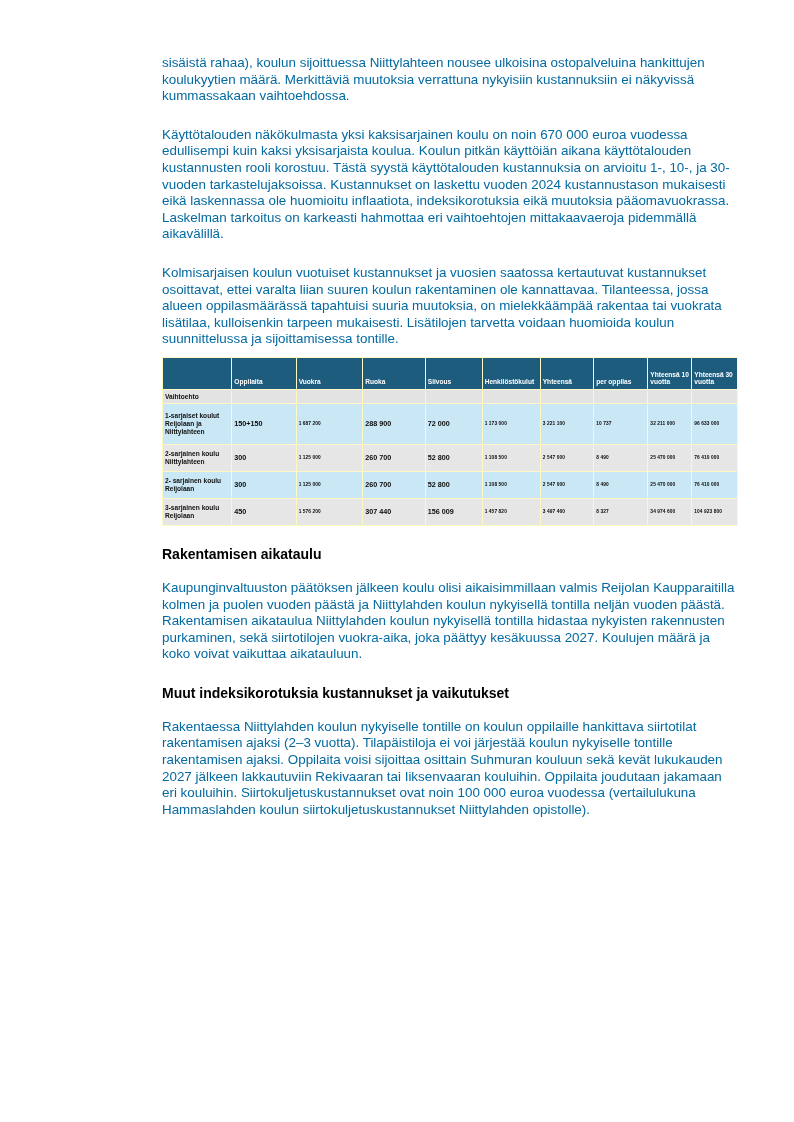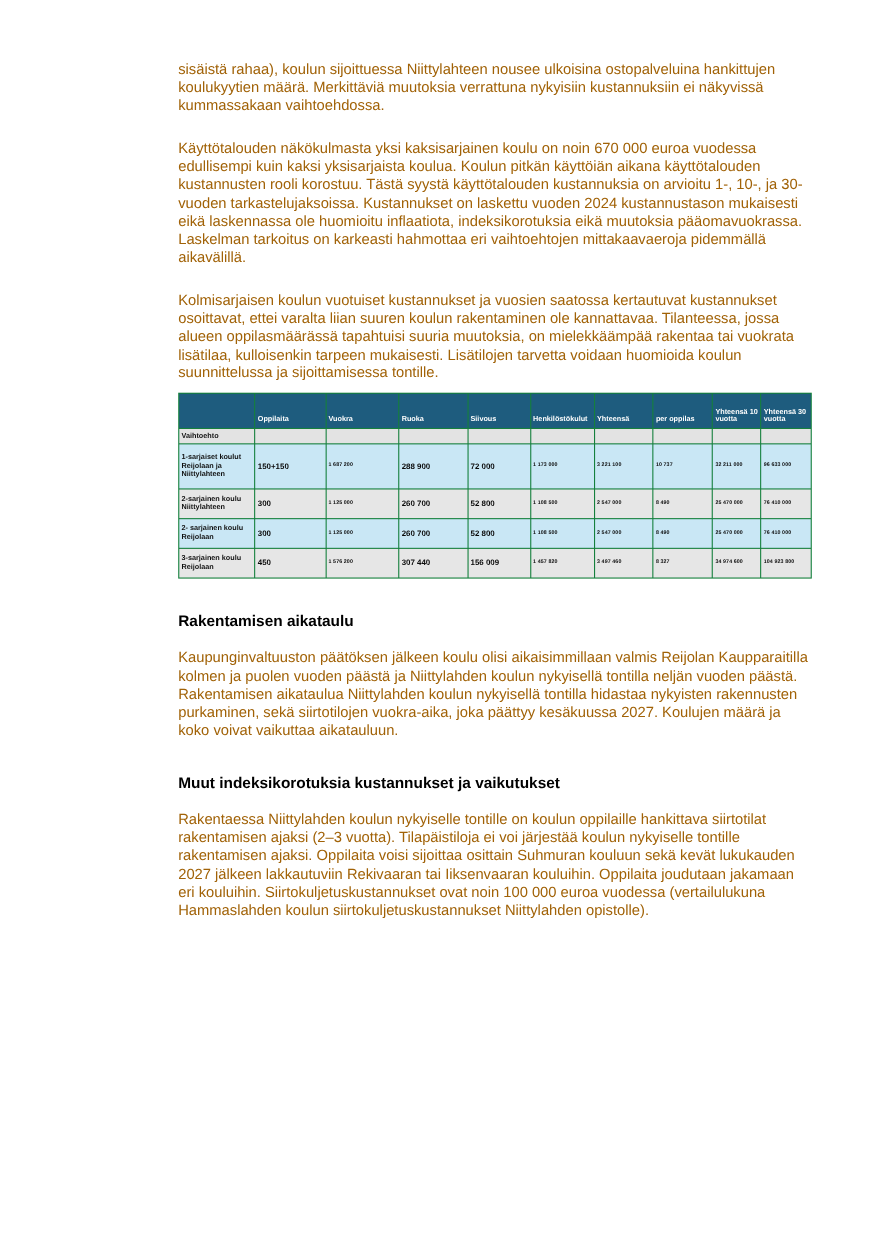--- a/index.html
+++ b/index.html
@@ -11,38 +11,38 @@
     color:#0a0a0a;
     overflow:hidden;
     box-sizing:border-box;
     padding:55px 57px 0 162px;
   }
   .content{width:575px;}
   p.body-text{
     margin:0 0 22px 0;
     font-size:13.4px;
     line-height:16.6px;
-    color:#a16207;
+    color:#0369a1;
     text-align:left;
   }
   p.body-text.tight{margin-bottom:9px;}
   h2.doc-heading{
-    margin:30px 0 17px 0;
+    margin:20px 0 17px 0;
     font-size:14px;
     line-height:17px;
     font-weight:bold;
     color:#000000;
   }
   
   table.cost-table{
     width:576px;
     border-collapse:separate;
     border-spacing:1.5px;
     table-layout:fixed;
-    background:#15803d;
+    background:#fef9c3;
   }
   table.cost-table td,table.cost-table th{
     padding:1px 2px;
     overflow:hidden;
     text-align:left;
     vertical-align:middle;
   }
   tr.head-row th{
     background:#1E5C7E;
     color:#ffffff;

